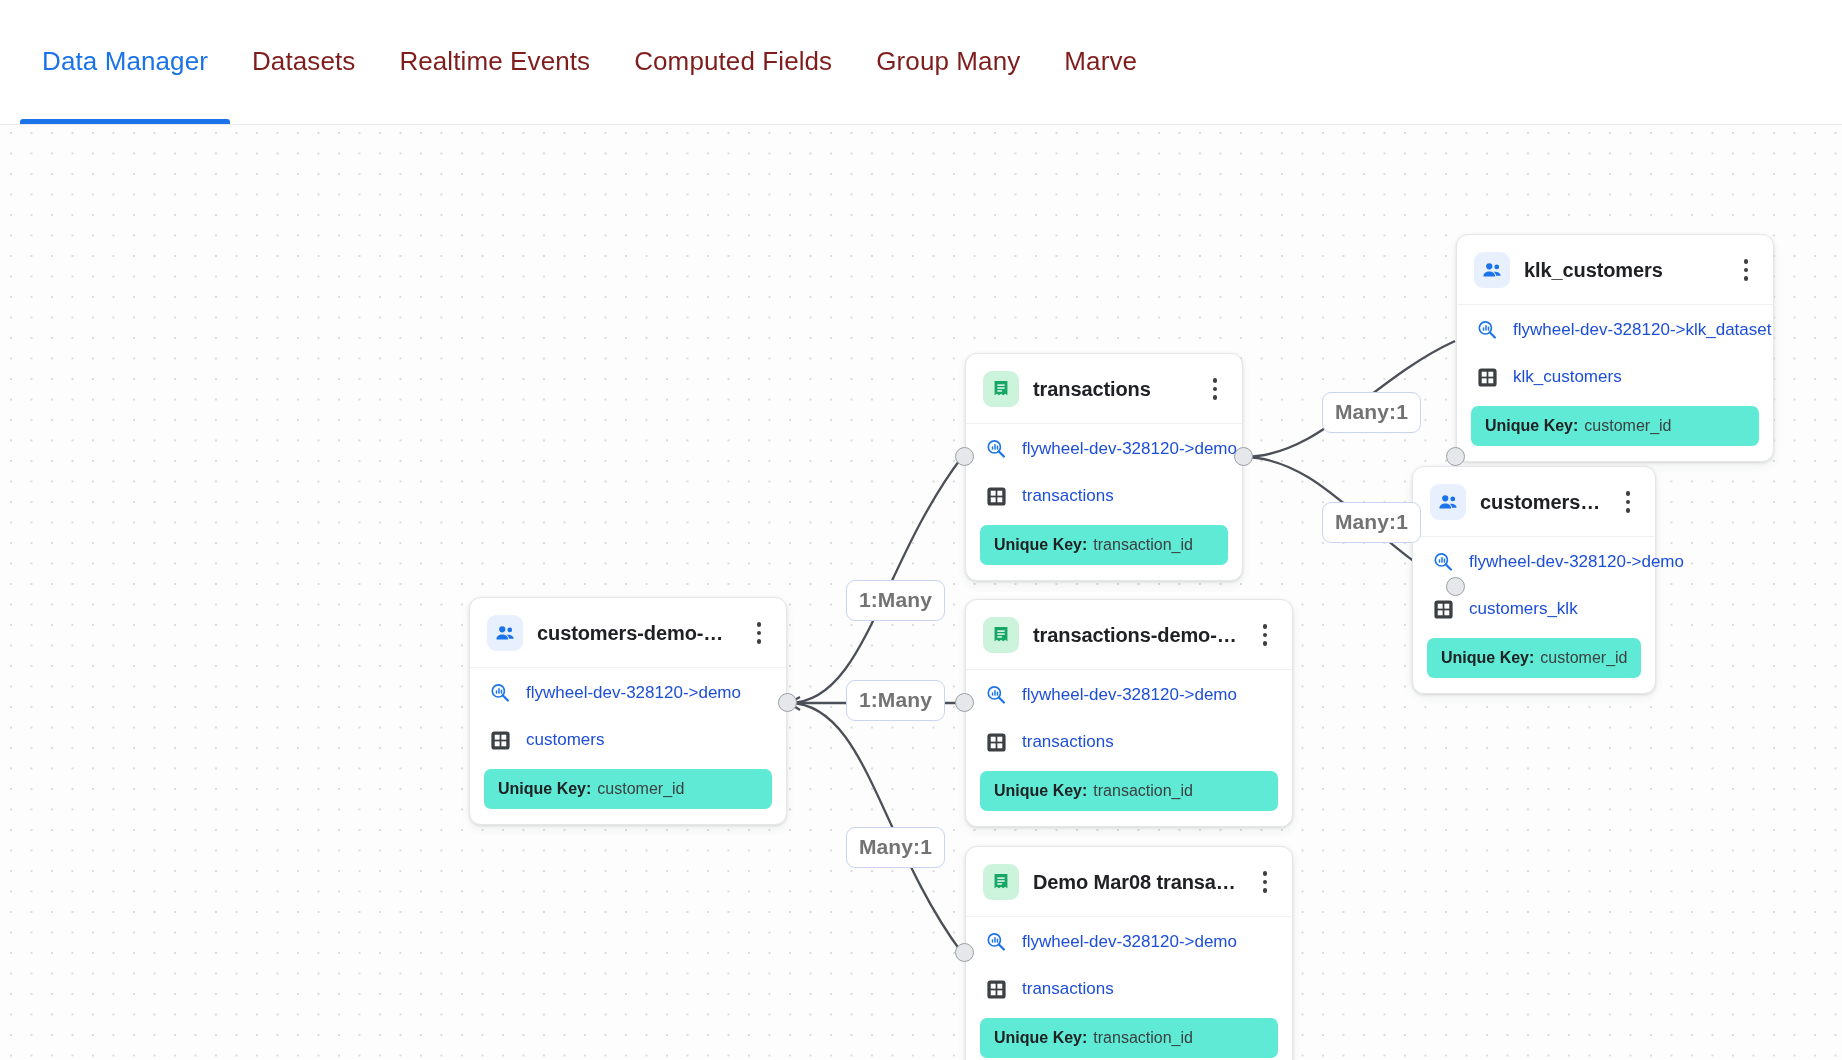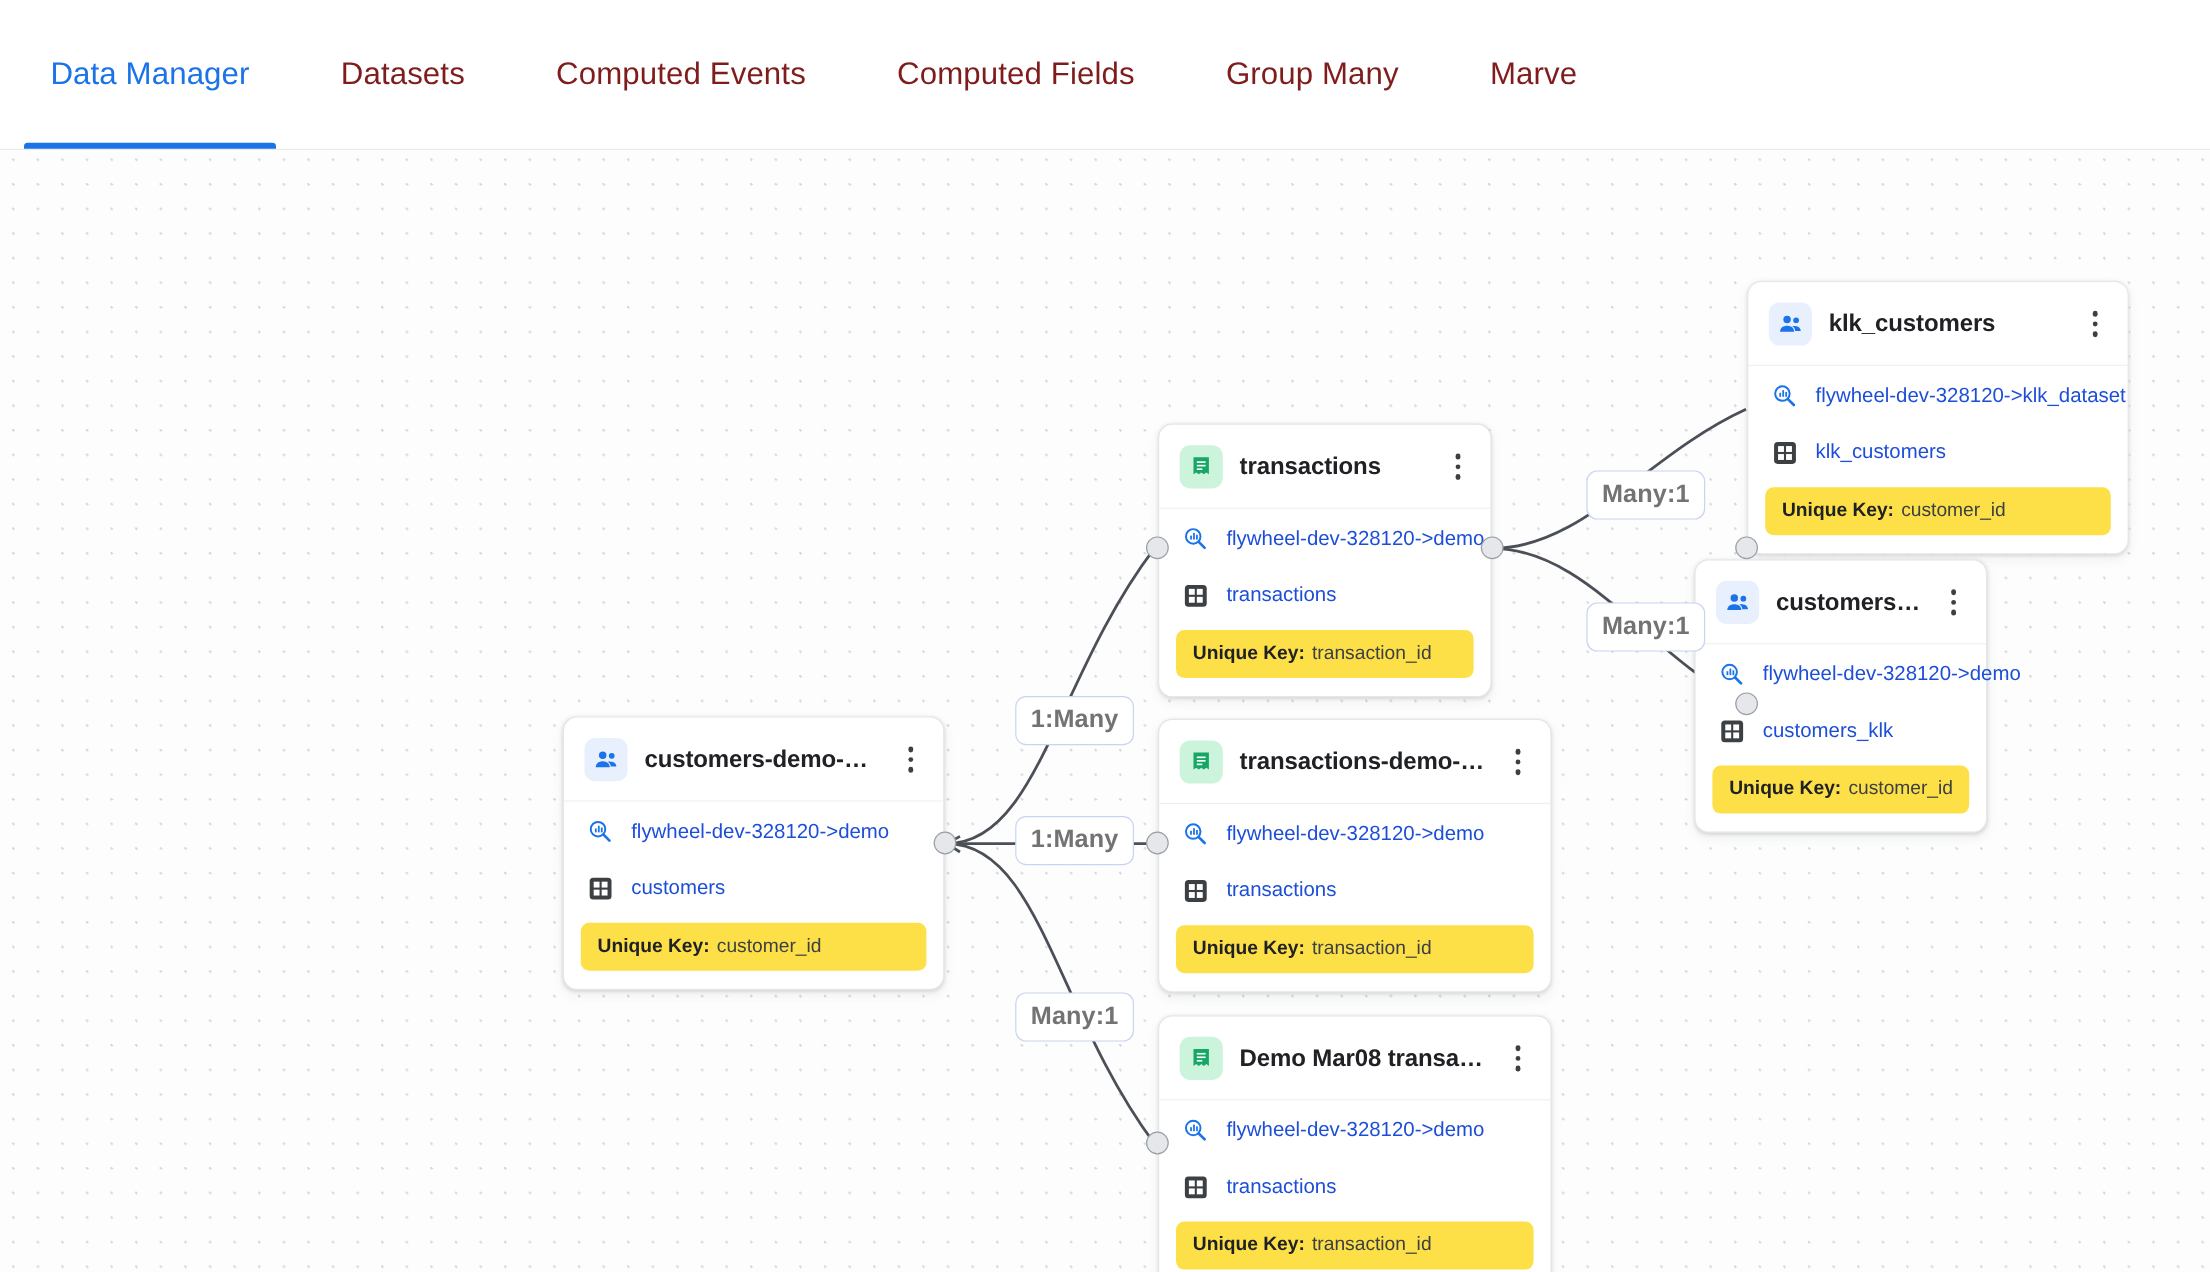--- a/index.html
+++ b/index.html
@@ -13,21 +13,20 @@
 
   
   .tabbar {
     position: absolute; top: 0; left: 0;
     width: 1842px; height: 125px;
     background: #ffffff;
     border-bottom: 1px solid #e8eaed;
     display: flex; align-items: flex-end;
     padding-left: 20px;
     z-index: 40;
-    gap: 32px;
   }
   .tab {
     position: relative;
     height: 125px;
     display: flex; align-items: center;
     padding: 0 22px;
     font-size: 26px;
     color: #7f1d1d;
     letter-spacing: .1px;
     cursor: pointer;
@@ -99,21 +98,21 @@
     padding: 13px 16px 12px 18px;
     font-size: 17px;
     color: #1d4ed8;
     white-space: nowrap;
   }
   .node-row.second { padding-top: 11px; padding-bottom: 13px; }
   .row-ico { flex: 0 0 auto; width: 24px; height: 24px; display:flex; align-items:center; justify-content:center; }
 
   .ukey {
     margin: 4px 14px 15px 14px;
-    background: #fde047;
+    background: #5eead4;
     border-radius: 7px;
     padding: 11px 14px;
     font-size: 16px;
     color: #3c4043;
     white-space: nowrap;
   }
   .ukey b { font-weight: 700; color: #202124; margin-right: 6px; }
 
   
   .handle {
@@ -144,21 +143,21 @@
 <body>
 
 <div class="tabbar">
   <div class="tab active">
       <span>Data Manager</span>
     </div>
   <div class="tab">
       <span>Datasets</span>
     </div>
   <div class="tab">
-      <span>Computed Events</span>
+      <span>Realtime Events</span>
     </div>
   <div class="tab">
       <span>Computed Fields</span>
     </div>
   <div class="tab">
       <span>Group Many</span>
     </div>
   <div class="tab">
       <span>Marve</span>
     </div>

